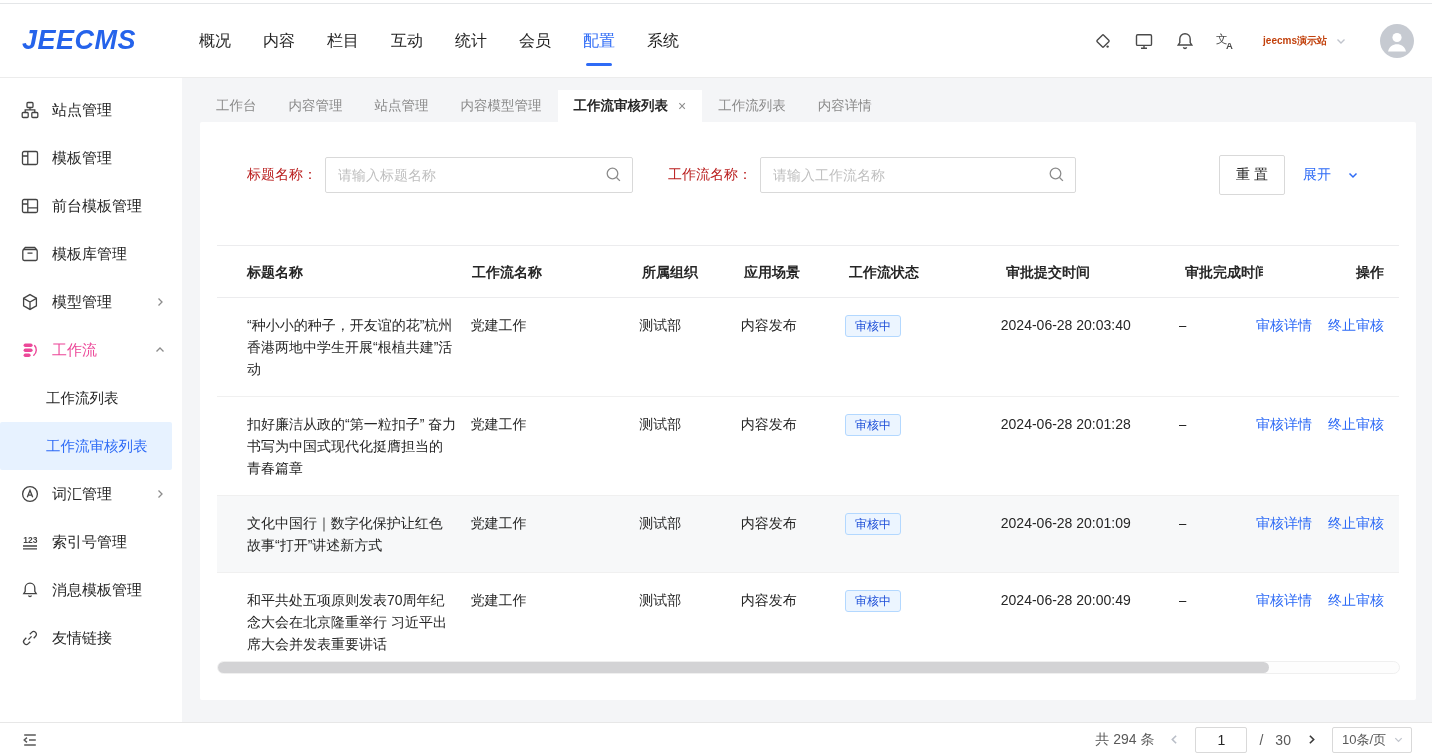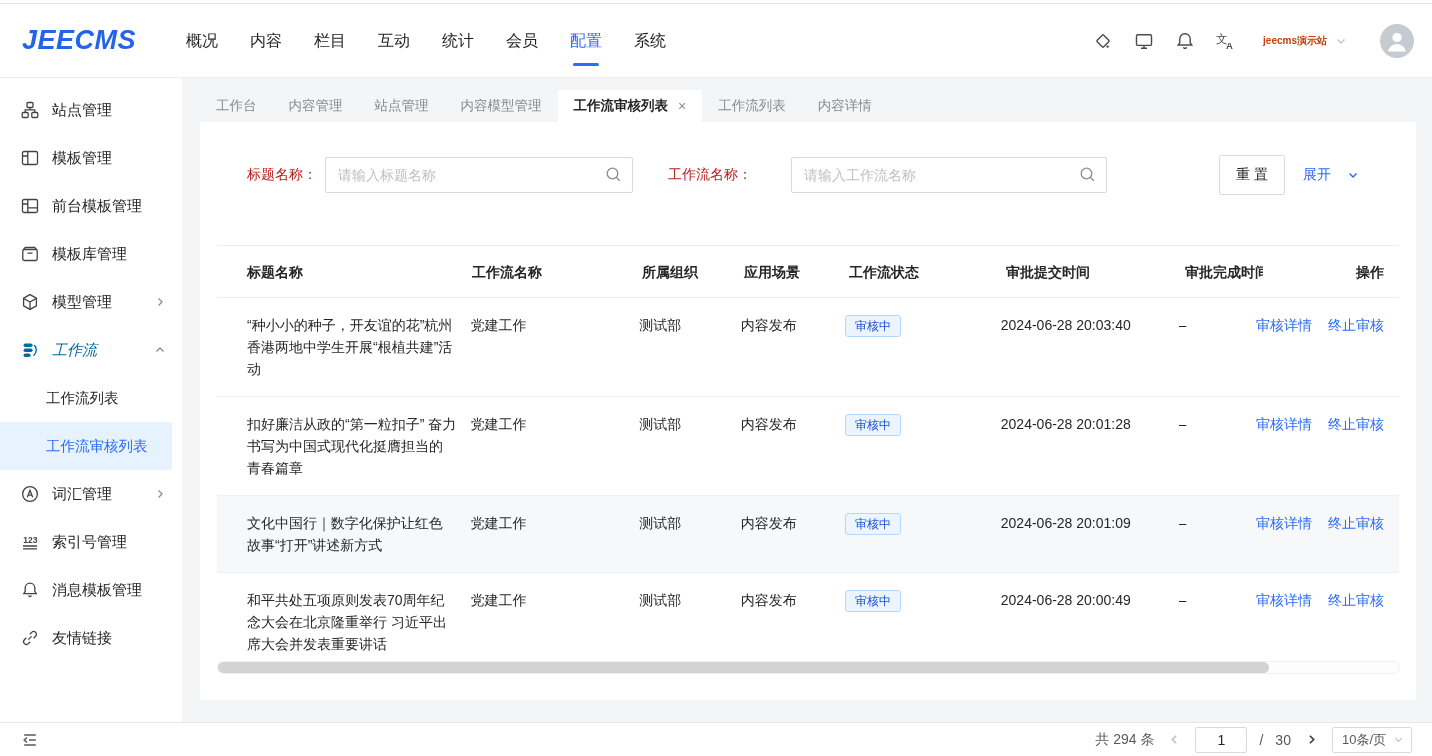--- a/index.html
+++ b/index.html
@@ -9,21 +9,21 @@
     background: #f4f5f7; color: #262626; display: flex; flex-direction: column;
   }
   svg { display: block; }
 
   
   .top-hairline { height: 4px; background: #fff; border-bottom: 1px solid #e4e6e8; }
 
   
   .topbar {
     height: 74px; background: #fff; border-bottom: 1px solid #ececec;
-    display: flex; align-items: center; padding: 0 18px 0 22px; flex: none;
+    display: flex; align-items: center; padding: 0 18px 0 22px; flex: none; gap: 13px;
   }
   .logo {
     font-size: 27px; font-weight: bold; font-style: italic; color: #2563eb;
     letter-spacing: .5px; cursor: pointer;
   }
   .main-nav { display: flex; gap: 32px; margin-left: 50px; }
   .nav-item {
     font-size: 16px; color: #1f1f1f; cursor: pointer; position: relative;
     padding: 6px 0; line-height: 20px;
   }
@@ -42,21 +42,21 @@
   .layout { display: flex; height: 644px; flex: none; }
 
   
   .sidebar { width: 182px; background: #fff; padding-top: 8px; flex: none; overflow: hidden; }
   .side-item {
     height: 48px; display: flex; align-items: center; gap: 13px;
     padding-left: 21px; padding-right: 14px; font-size: 15px; color: #262626;
     cursor: pointer; position: relative;
   }
   .side-item .s-icon { color: #434343; width: 18px; flex: none; }
-  .side-item.active-parent, .side-item.active-parent .s-icon { color: #0369a1; font-style: italic; }
+  .side-item.active-parent, .side-item.active-parent .s-icon { color: #ec4899; }
   .side-chevron { position: absolute; right: 16px; color: #8c8c8c; }
   .side-sub {
     height: 48px; display: flex; align-items: center; padding-left: 46px;
     font-size: 14.5px; color: #262626; cursor: pointer; margin-right: 10px;
   }
   .side-sub.active { background: #e7f2ff; color: #2e6bf6; border-radius: 2px; }
 
   
   .content { flex: 1; position: relative; overflow: hidden; }
   .tabstrip { display: flex; height: 32px; margin: 12px 16px 0 18px; }
@@ -72,21 +72,21 @@
 
   .card {
     background: #fff; margin: 0 16px 0 18px; height: 578px;
     border-radius: 2px; position: relative; overflow: hidden;
   }
 
   
   .filterbar { display: flex; align-items: center; padding: 33px 17px 0; }
   .filter-group { display: flex; align-items: center; }
   .filter-group.first { margin-left: 30px; }
-  .filter-group.second { margin-left: 35px; gap: 31px; }
+  .filter-group.second { margin-left: 35px; }
   .filter-label { font-size: 14px; color: #b91c1c; margin-right: 8px; white-space: nowrap; }
   .input-wrap { position: relative; }
   .filter-input {
     height: 36px; border: 1px solid #d9d9d9; border-radius: 2px; outline: none;
     font-size: 14px; color: #262626; padding: 0 36px 0 12px;
     font-family: inherit; background: #fff;
   }
   .filter-input::placeholder { color: #bfbfbf; }
   .w308 { width: 308px; } .w316 { width: 316px; }
   .input-search-icon { position: absolute; right: 11px; top: 9px; color: #8c8c8c; cursor: pointer; }

